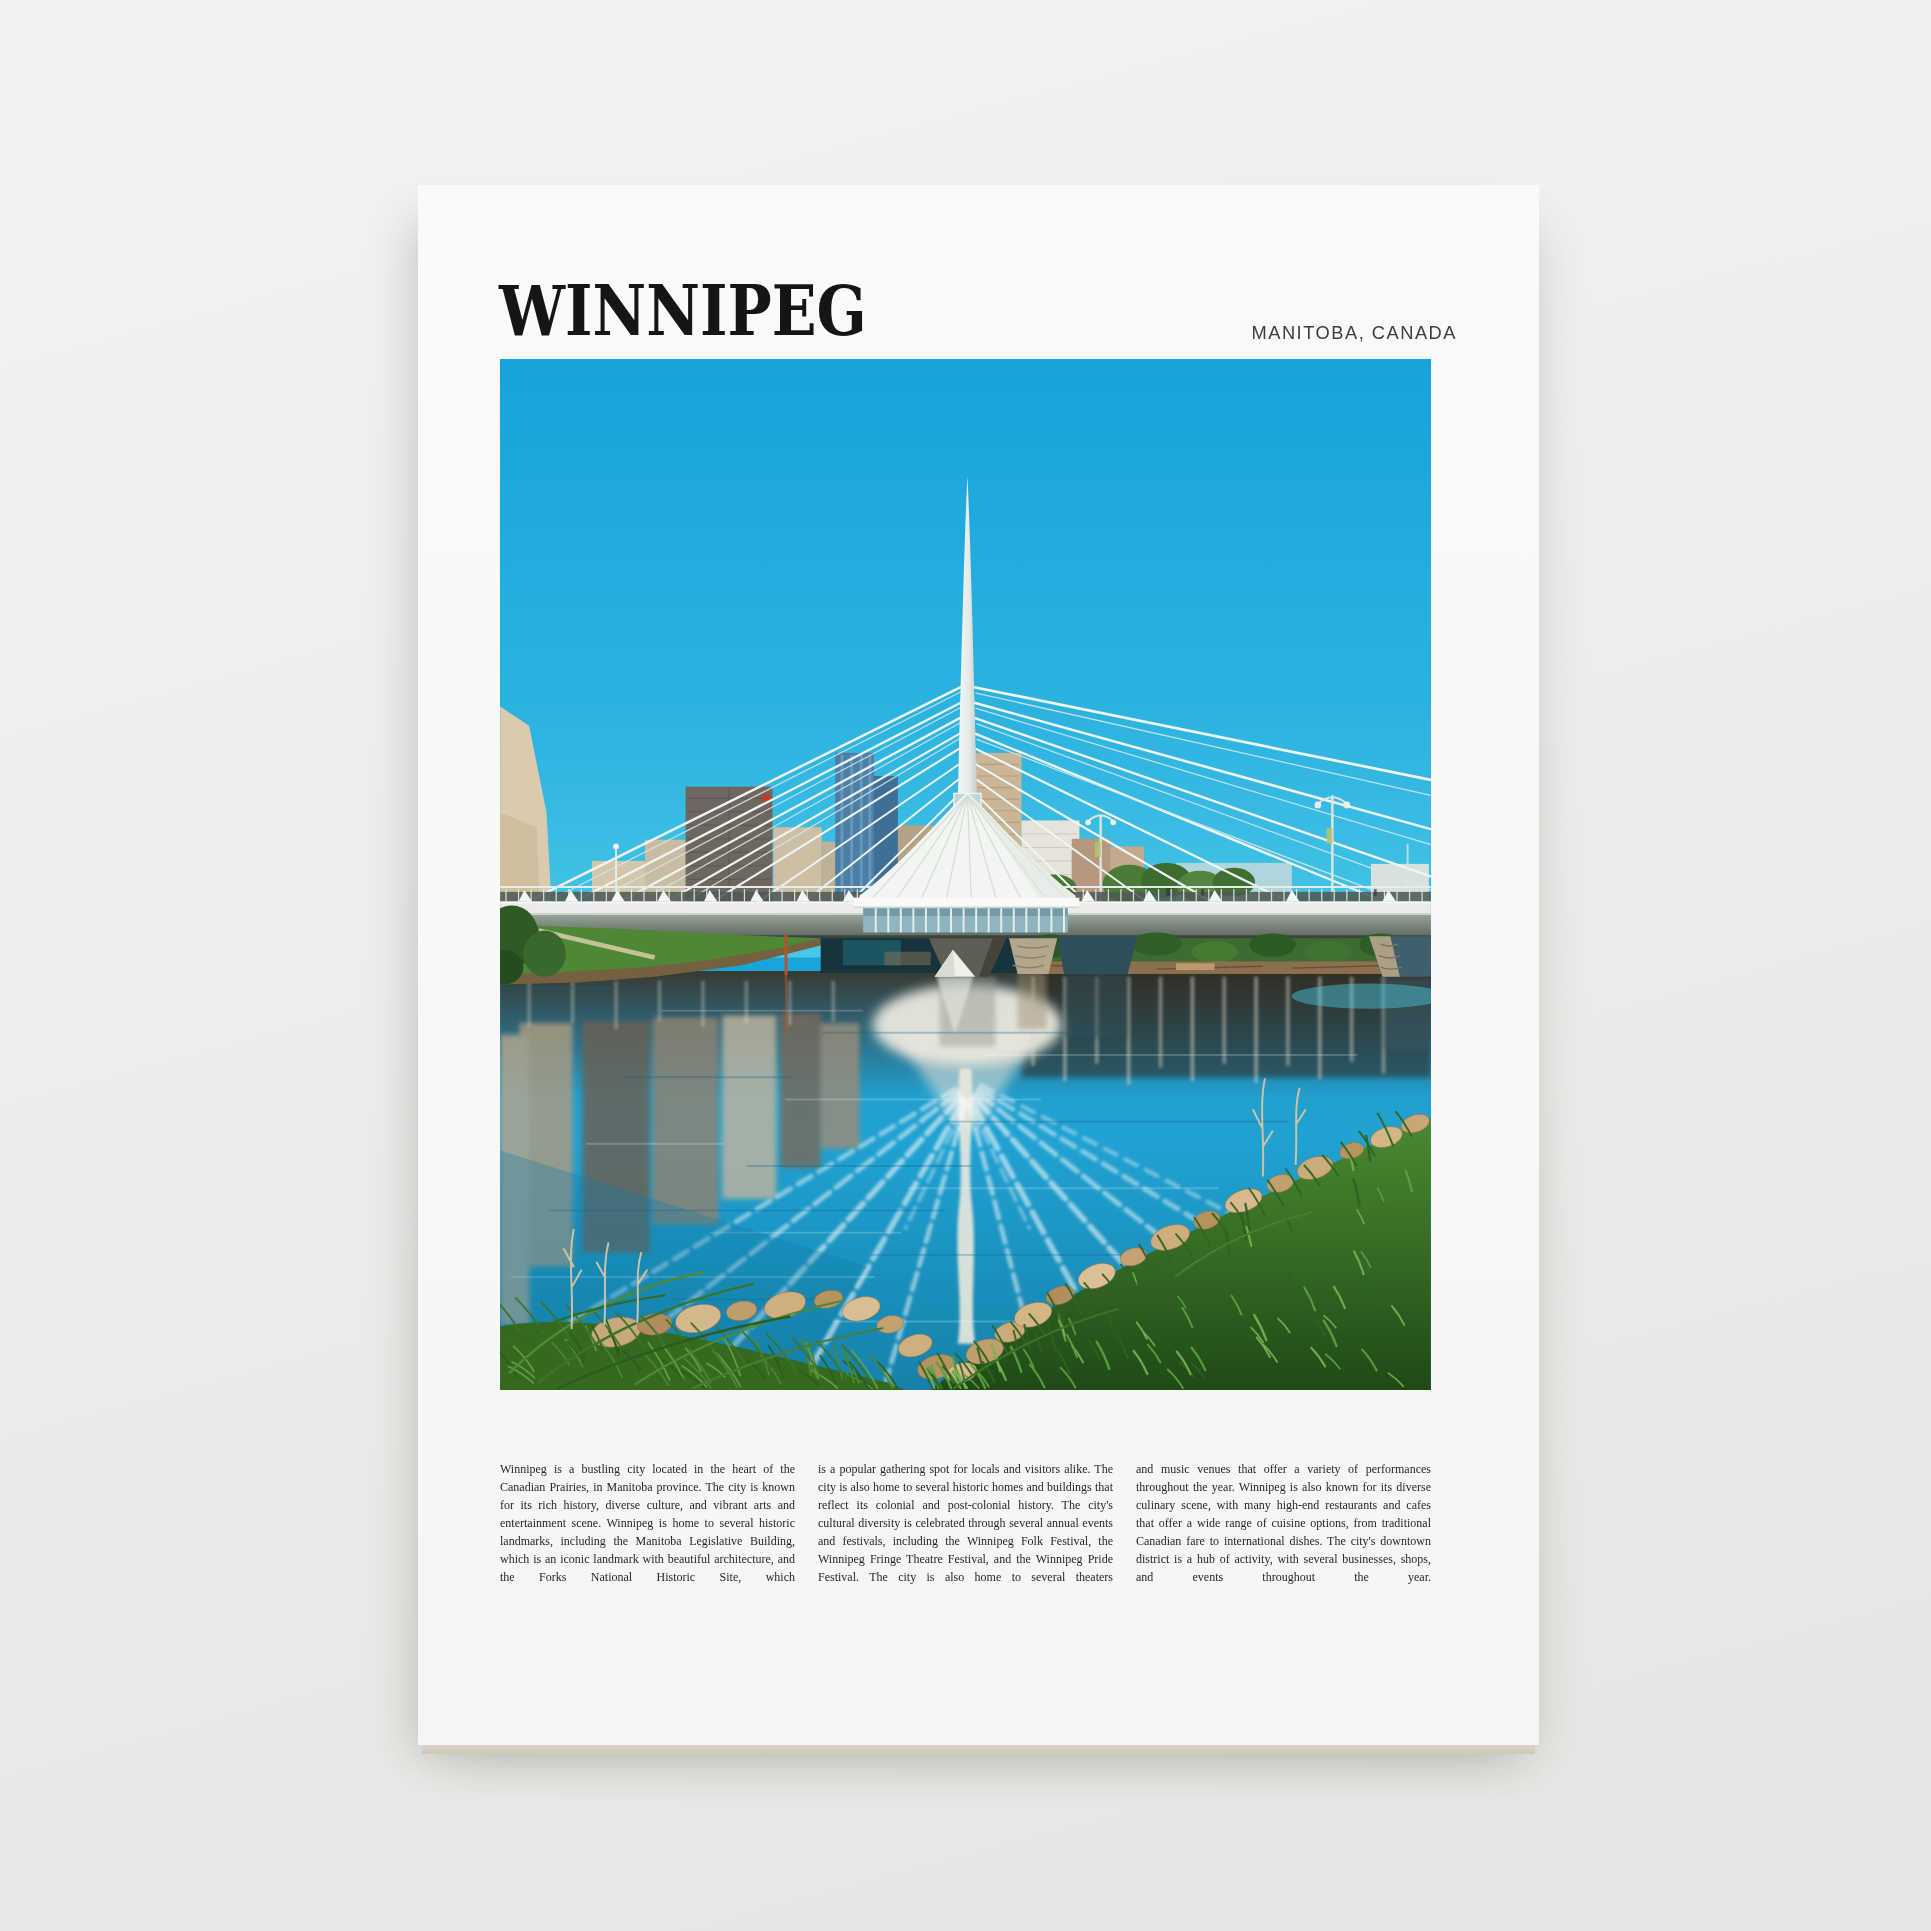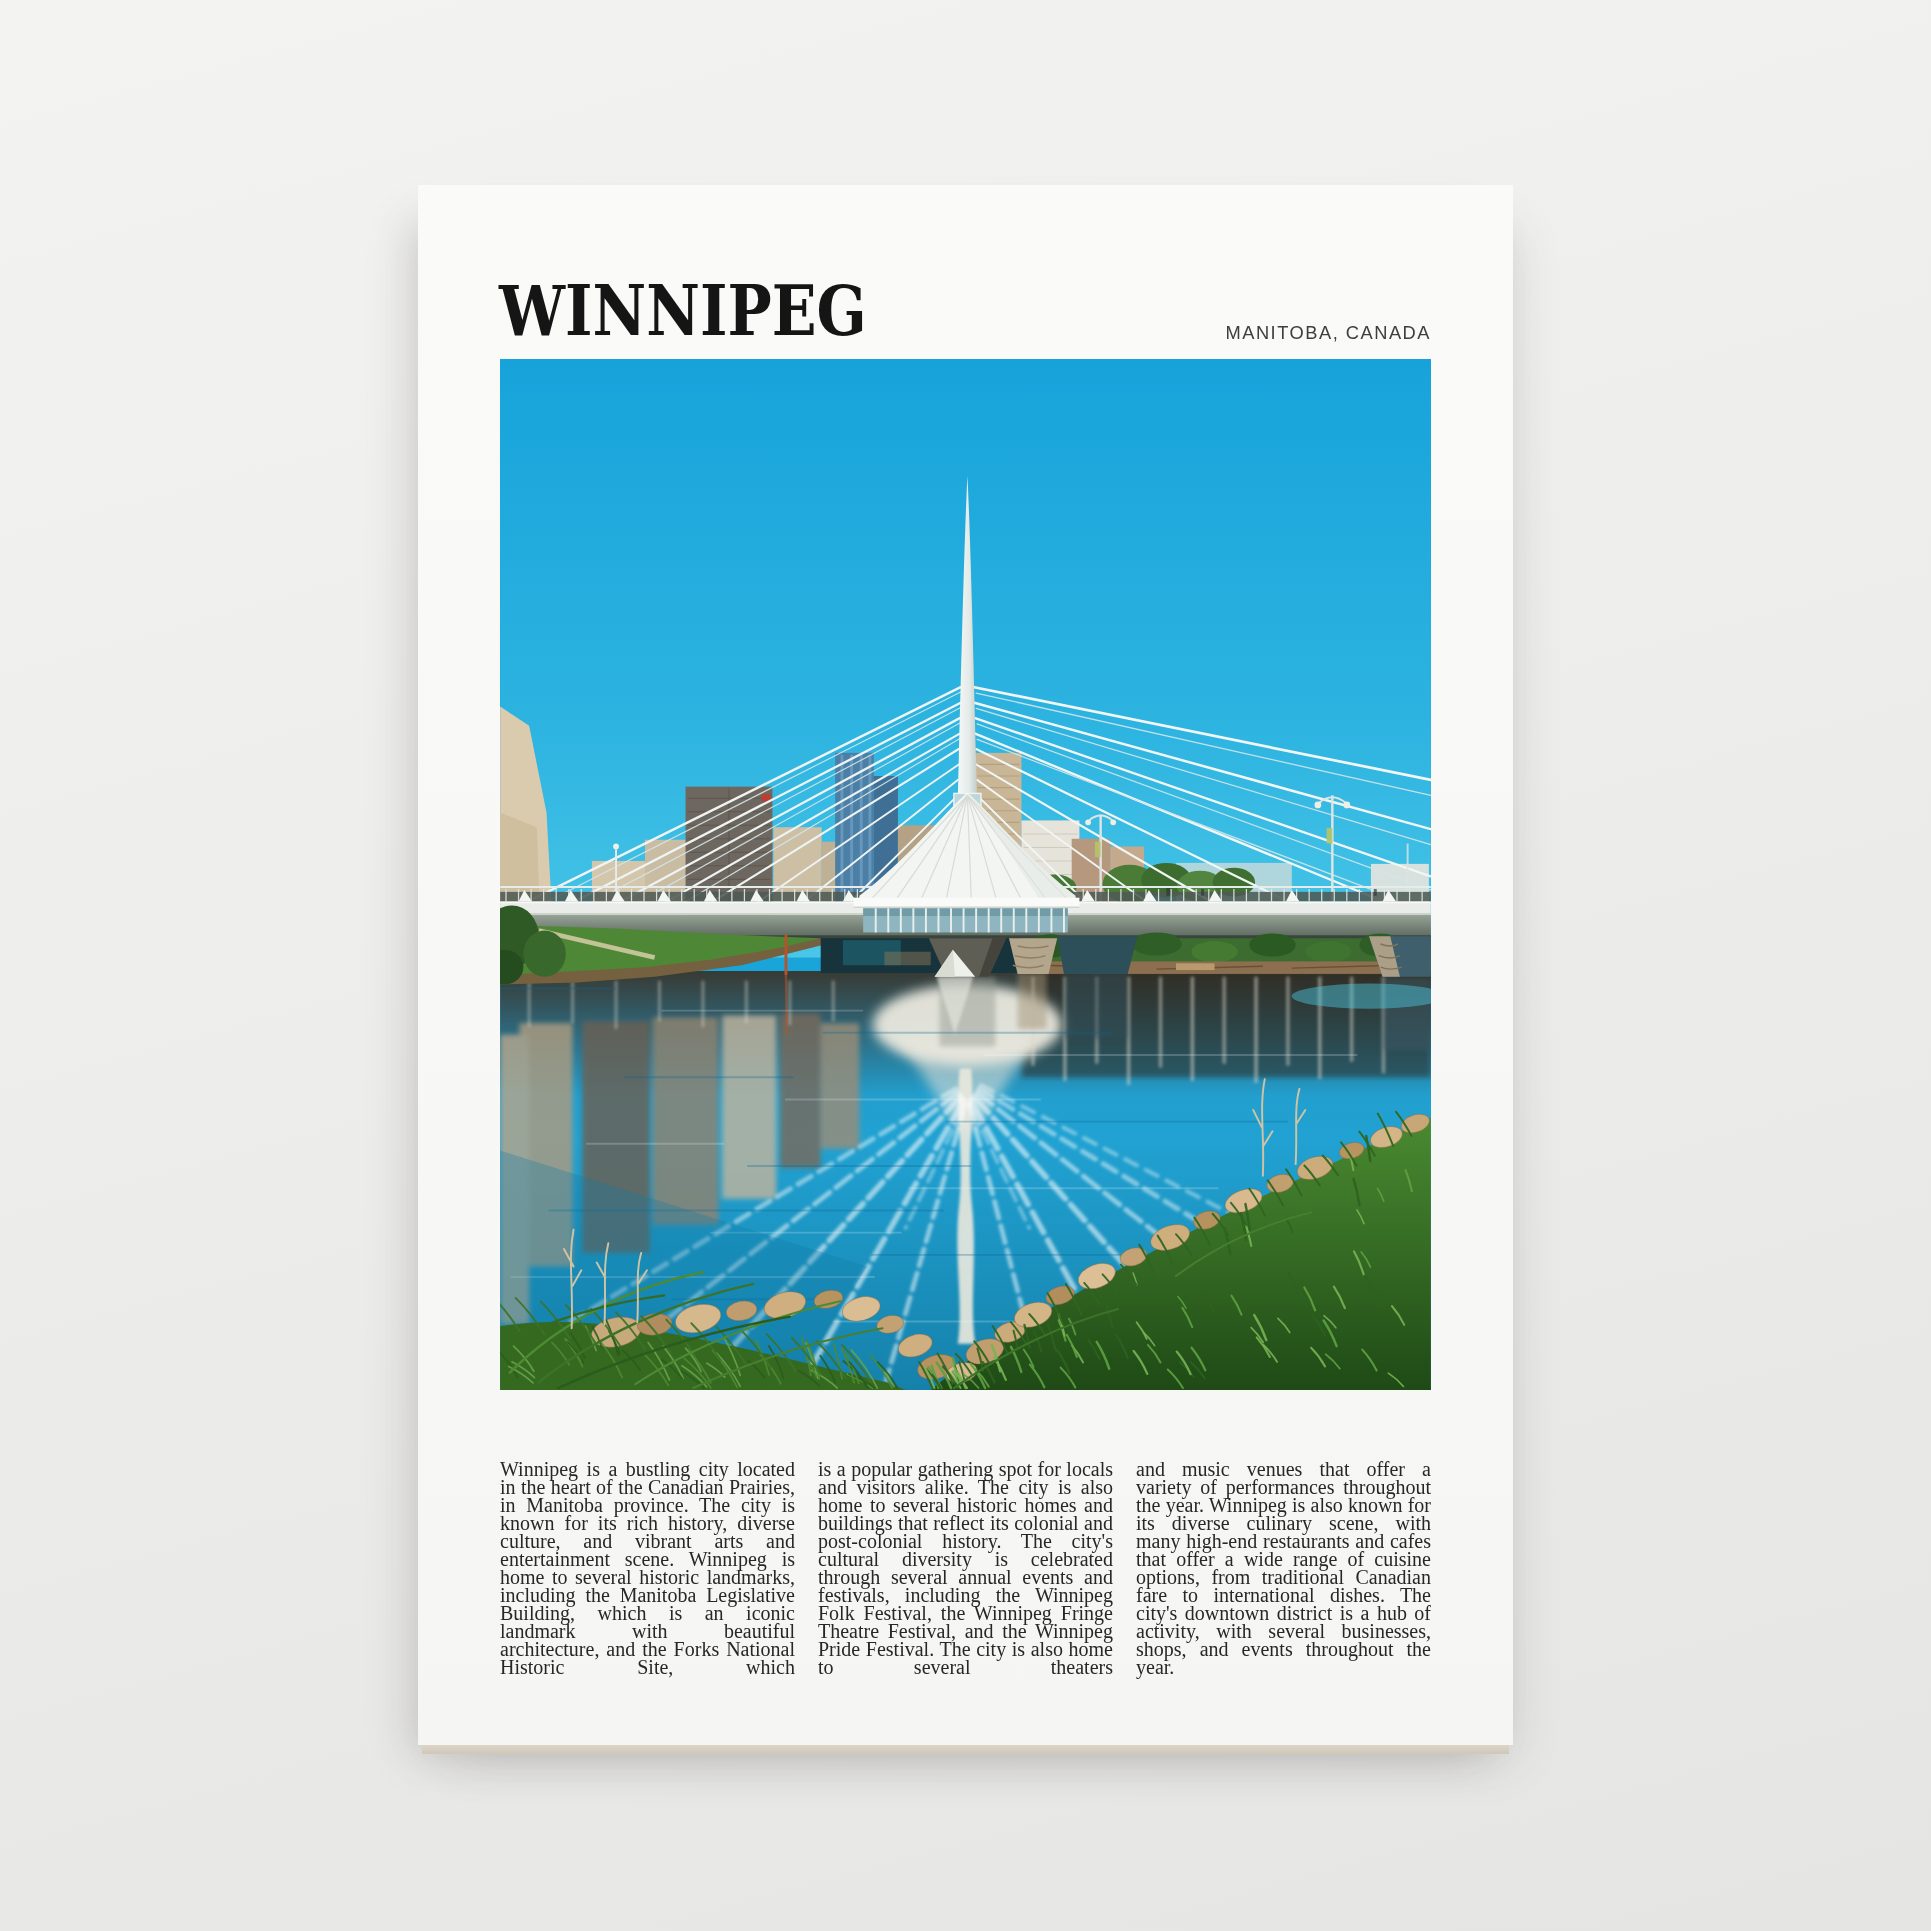--- a/index.html
+++ b/index.html
@@ -1,35 +1,35 @@
 <!DOCTYPE html>
 <html><head>
 <meta charset="utf-8">
 <style>
   html,body{margin:0;padding:0;}
   body{font-family:"Liberation Sans",sans-serif;}
   .page{position:relative;width:1931px;height:1931px;overflow:hidden;
         background:linear-gradient(165deg,#f3f3f2 0%,#ededec 45%,#e5e5e3 100%);}
   .poster{position:absolute;left:418px;top:185px;width:1095px;height:1560px;
           background:linear-gradient(180deg,#fafaf9 0%,#f7f7f5 70%,#f5f5f3 100%);
-          box-shadow:-19.3px 23px 42px -13.5px rgba(70,65,55,.22),17.4px 29px 48px -19.3px rgba(70,65,55,.18);}
+          box-shadow:-19.3px 23px 42px -13.5px rgba(70,65,55,.22),17.4px 29px 48px -19.3px rgba(70,65,55,.18);padding-left:26px;}
   .poster::after{content:"";position:absolute;left:3.9px;right:3.9px;bottom:-8.7px;height:8.7px;
           background:linear-gradient(#dcd5c7,#cfc8ba);}
   .title{position:absolute;left:81px;top:91px;font-family:"DejaVu Serif",serif;font-weight:bold;
          font-size:70px;line-height:1;color:#151515;white-space:nowrap;
          transform:scaleX(.84);transform-origin:left top;letter-spacing:0px;}
   .location{position:absolute;right:82px;top:137px;font-size:18.3px;font-weight:400;
          color:#3e3e3e;letter-spacing:1.5px;white-space:nowrap;}
   .photo{position:absolute;left:82px;top:174px;width:931px;height:1031px;overflow:hidden;background:#1aa5da;}
   .photo svg{display:block;width:931px;height:1031px;}
   .wpg-row{position:absolute;left:82px;top:1222px;width:931px;display:flex;align-items:center;gap:12.6px;}
   .wpg{font-size:26px;font-weight:bold;letter-spacing:0.5px;color:#171717;}
   .rule{flex:1;height:1.9px;background:#5a5a5a;}
   .columns{position:absolute;left:82px;top:1275px;width:931px;display:flex;gap:23px;}
-  .col{flex:1;font-family:"Liberation Serif",serif;font-size:20px;line-height:18px;
+  .col{flex:1;font-family:"Liberation Serif",serif;font-size:12px;line-height:18px;
        color:#272727;text-align:justify;text-align-last:justify;}
 </style>
 </head>
 <body>
 
 <div class="page">
   <div class="poster">
 
     <div class="title">WINNIPEG</div>
     <div class="location">MANITOBA, CANADA</div>

